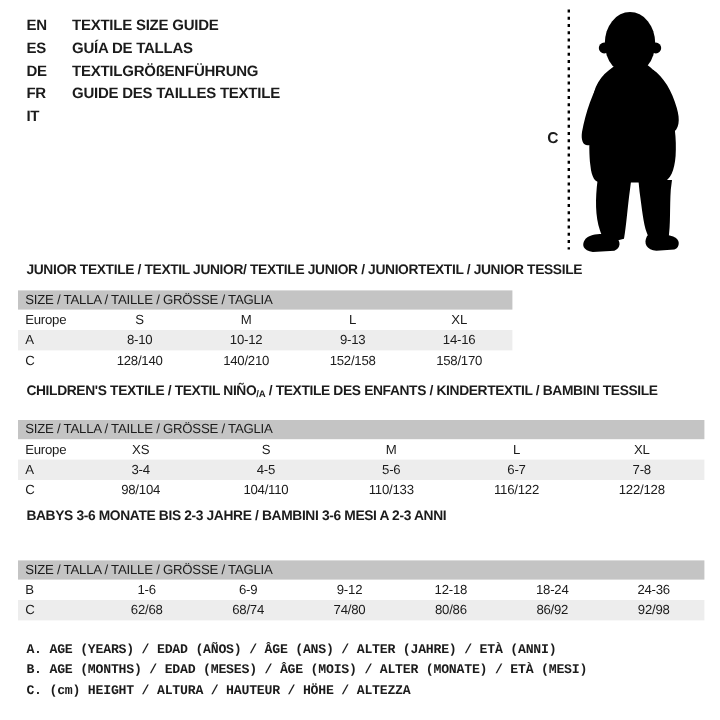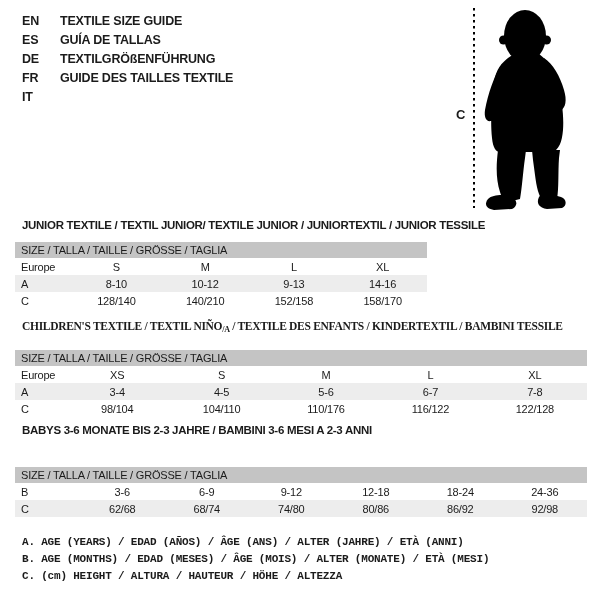--- a/index.html
+++ b/index.html
@@ -10,21 +10,21 @@
   }
   
   .lang-block{position:absolute;left:22px;top:12px;}
   .lang-row{display:flex;font-weight:bold;font-size:12.5px;line-height:19px;white-space:nowrap;}
   .lang-code{width:38px;}
   
   .figure-svg{position:absolute;left:440px;top:0;}
   
   .tbl-title{position:absolute;left:22px;font-weight:bold;font-size:11.5px;line-height:16px;white-space:nowrap;letter-spacing:-0.3px;}
   .title-0{top:217px;}
-  .title-1{top:318px;font-family:Liberation Serif, serif;}
+  .title-1{top:318px;}
   .title-2{top:422px;}
   .subscript{font-size:8px;vertical-align:-2px;}
   
   .tbl{position:absolute;left:15px;}
   .tbl-0{top:242px;width:412px;}
   .tbl-1{top:350px;width:572px;}
   .tbl-2{top:467px;width:572px;}
   .sizebar{height:16px;background:#c4c4c4;font-size:11px;line-height:16px;padding-left:6px;letter-spacing:-0.2px;}
   .trow{display:flex;height:17px;align-items:center;font-size:11px;}
   .trow.shaded{background:#ededed;}
@@ -127,36 +127,36 @@
           <div class="cell val">3-4</div>
           <div class="cell val">4-5</div>
           <div class="cell val">5-6</div>
           <div class="cell val">6-7</div>
           <div class="cell val">7-8</div>
         </div>
         <div class="trow">
           <div class="cell label">C</div>
           <div class="cell val">98/104</div>
           <div class="cell val">104/110</div>
-          <div class="cell val">110/176</div>
+          <div class="cell val">110/133</div>
           <div class="cell val">116/122</div>
           <div class="cell val">122/128</div>
         </div>
       </div>
   </div>
 
   <div class="tbl-title title-2">
     <div>BABYS 3-6 MONATE BIS 2-3 JAHRE / BAMBINI 3-6 MESI A 2-3 ANNI</div>
   </div>
   <div class="tbl tbl-2">
     <div class="sizebar">SIZE / TALLA / TAILLE / GRÖSSE / TAGLIA</div>
     <div class="rows">
         <div class="trow">
           <div class="cell label">B</div>
-          <div class="cell val">3-6</div>
+          <div class="cell val">1-6</div>
           <div class="cell val">6-9</div>
           <div class="cell val">9-12</div>
           <div class="cell val">12-18</div>
           <div class="cell val">18-24</div>
           <div class="cell val">24-36</div>
         </div>
         <div class="trow shaded">
           <div class="cell label">C</div>
           <div class="cell val">62/68</div>
           <div class="cell val">68/74</div>

